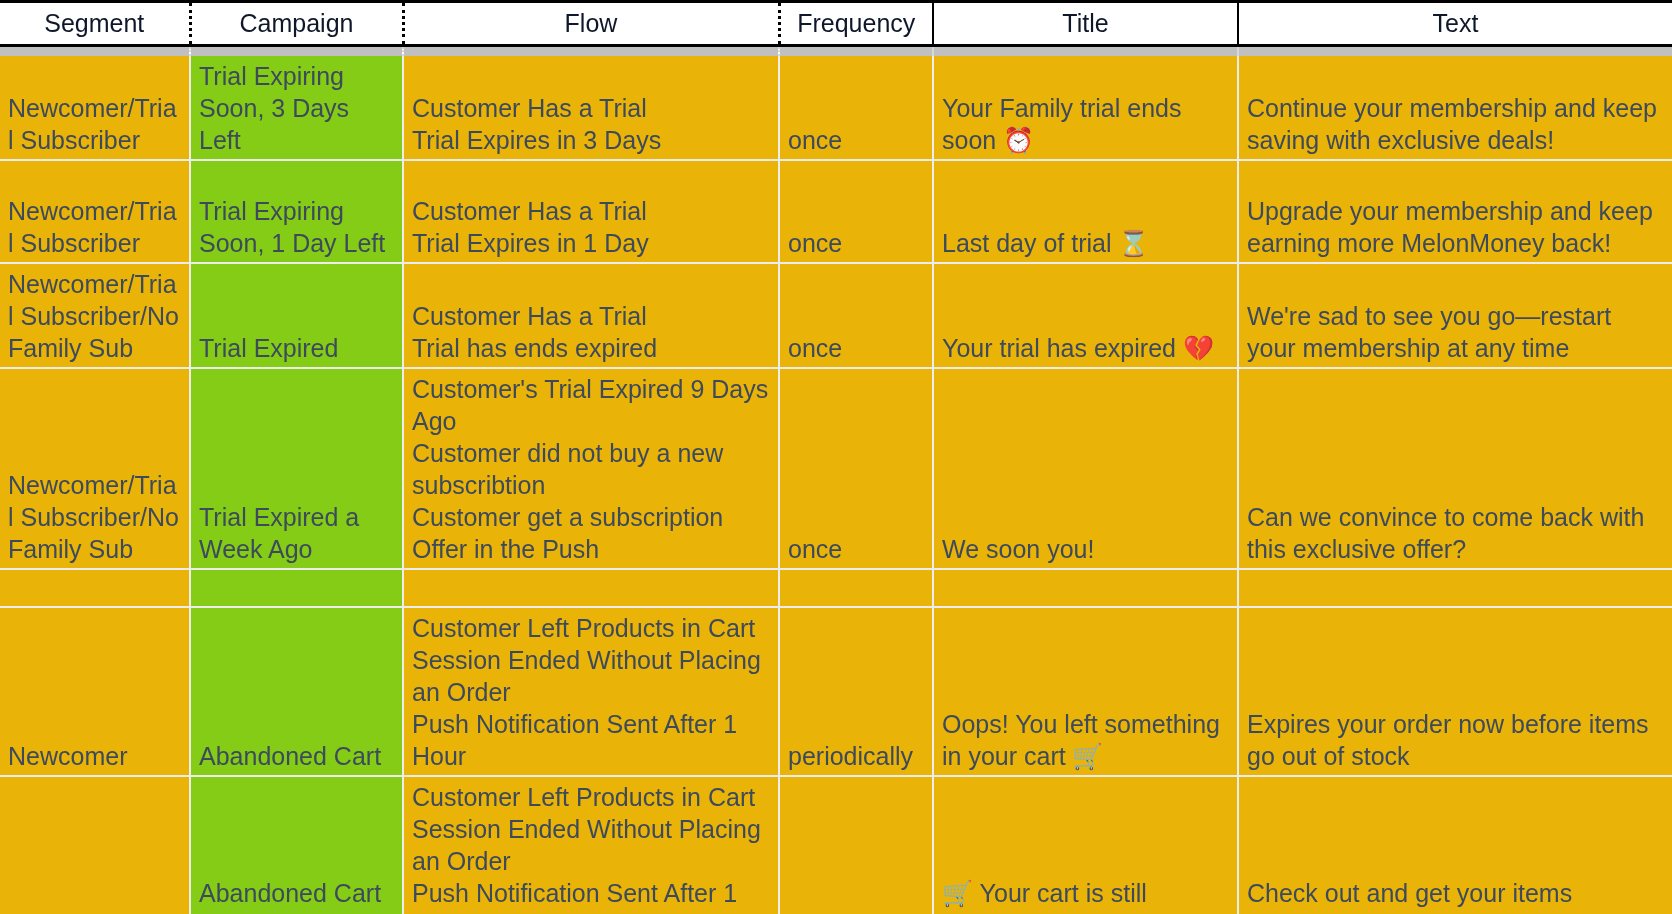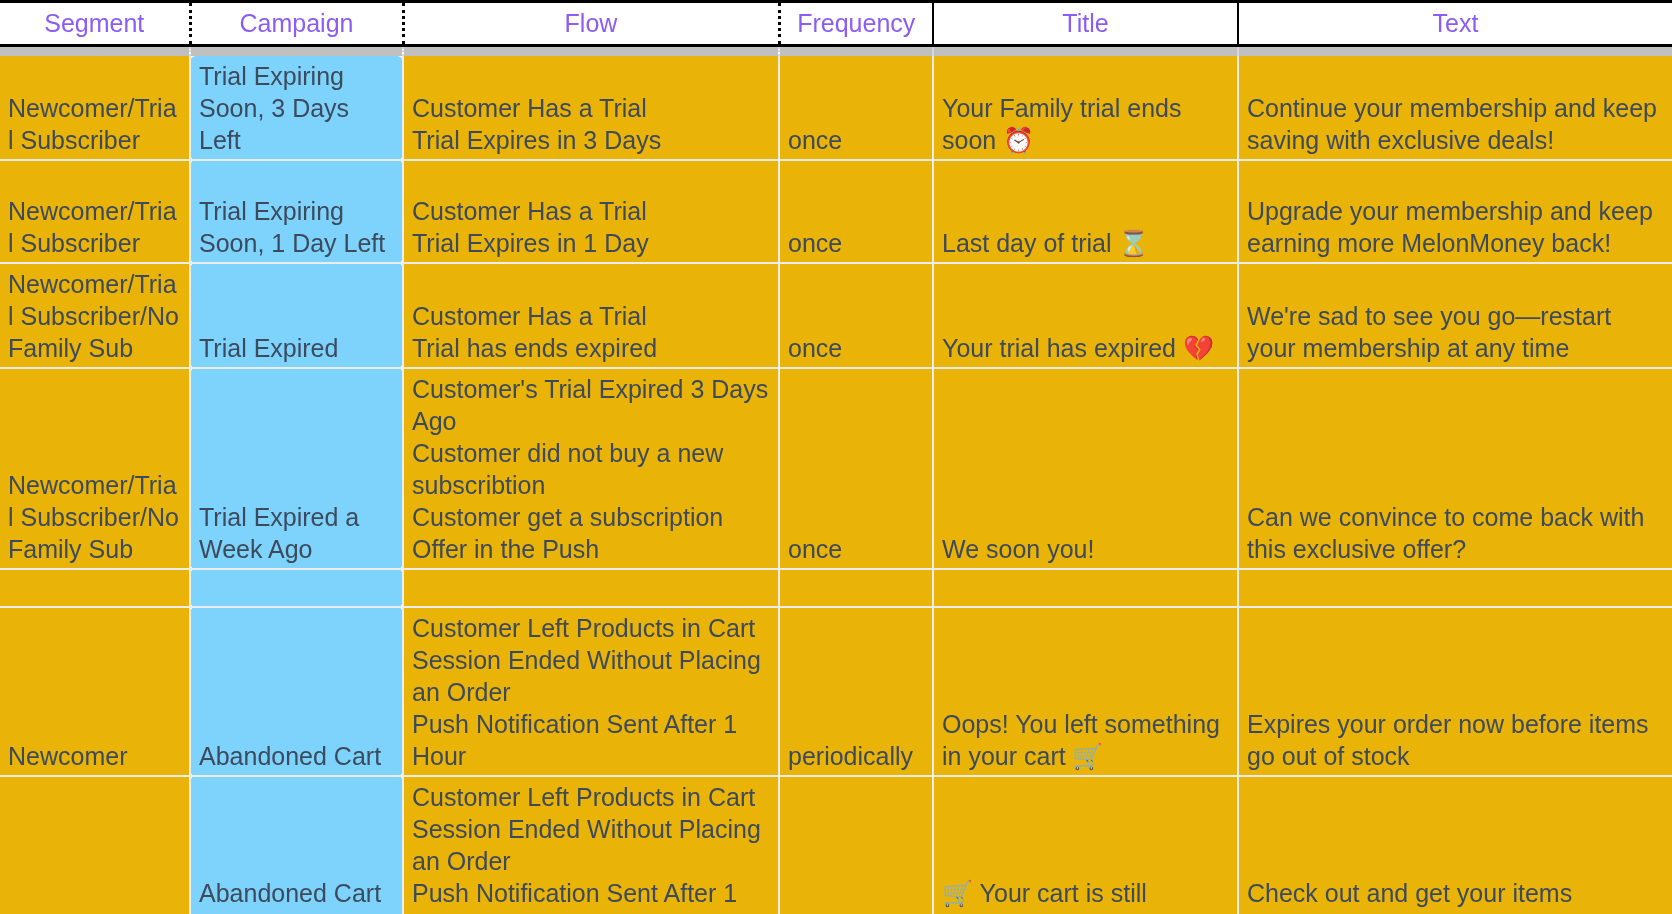--- a/index.html
+++ b/index.html
@@ -28,21 +28,21 @@
   }
 
   
   thead tr.header-row {
     height: 44px;
   }
   thead th {
     box-sizing: border-box;
     font-weight: 400;
     font-size: 25px;
-    color: #8b5cf6;
+    color: #0f172a;
     vertical-align: middle;
     border-top: 3px solid #000000;
     border-bottom: 3px solid #000000;
     padding: 0 4px;
     background: #ffffff;
     white-space: nowrap;
     overflow: hidden;
   }
   th.dot-right { border-right: 3px dotted #000000; }
   th.solid-right { border-right: 2px solid #000000; }
@@ -69,22 +69,21 @@
     color: #3d4a5c;
     vertical-align: bottom;
     padding: 4px 8px 3px 8px;
     border-bottom: 2px solid #ededed;
     border-right: 2px solid #ededed;
     background: #eab308;
     overflow: hidden;
     word-wrap: break-word;
   }
   tbody td.campaign {
-    background: #7dd3fc;
-    border-radius: 6px;
+    background: #84cc16;
   }
   tbody td.first {
     border-left: none;
   }
   tbody td.last {
     border-right: none;
     margin-top: 44px;
   }
   tbody tr.empty-row td {
     height: 38px;
@@ -157,21 +156,21 @@
             <span class="flow-line">Trial has ends expired</span>
           </td>
           <td>once</td>
           <td>Your trial has expired 💔</td>
           <td class="last">We're sad to see you go—restart your membership at any time</td>
         </tr>
         <tr style="height: 196px;">
           <td class="first">Newcomer/Trial Subscriber/No Family Sub</td>
           <td class="campaign">Trial Expired a Week Ago</td>
           <td>
-            <span class="flow-line">Customer's Trial Expired 3 Days Ago</span>
+            <span class="flow-line">Customer's Trial Expired 9 Days Ago</span>
             <span class="flow-line">Customer did not buy a new subscribtion</span>
             <span class="flow-line">Customer get a subscription Offer in the Push</span>
           </td>
           <td>once</td>
           <td>We soon you!</td>
           <td class="last">Can we convince to come back with this exclusive offer?</td>
         </tr>
         <tr class="empty-row" style="height: 38px;">
           <td class="first"></td>
           <td class="campaign"></td>

